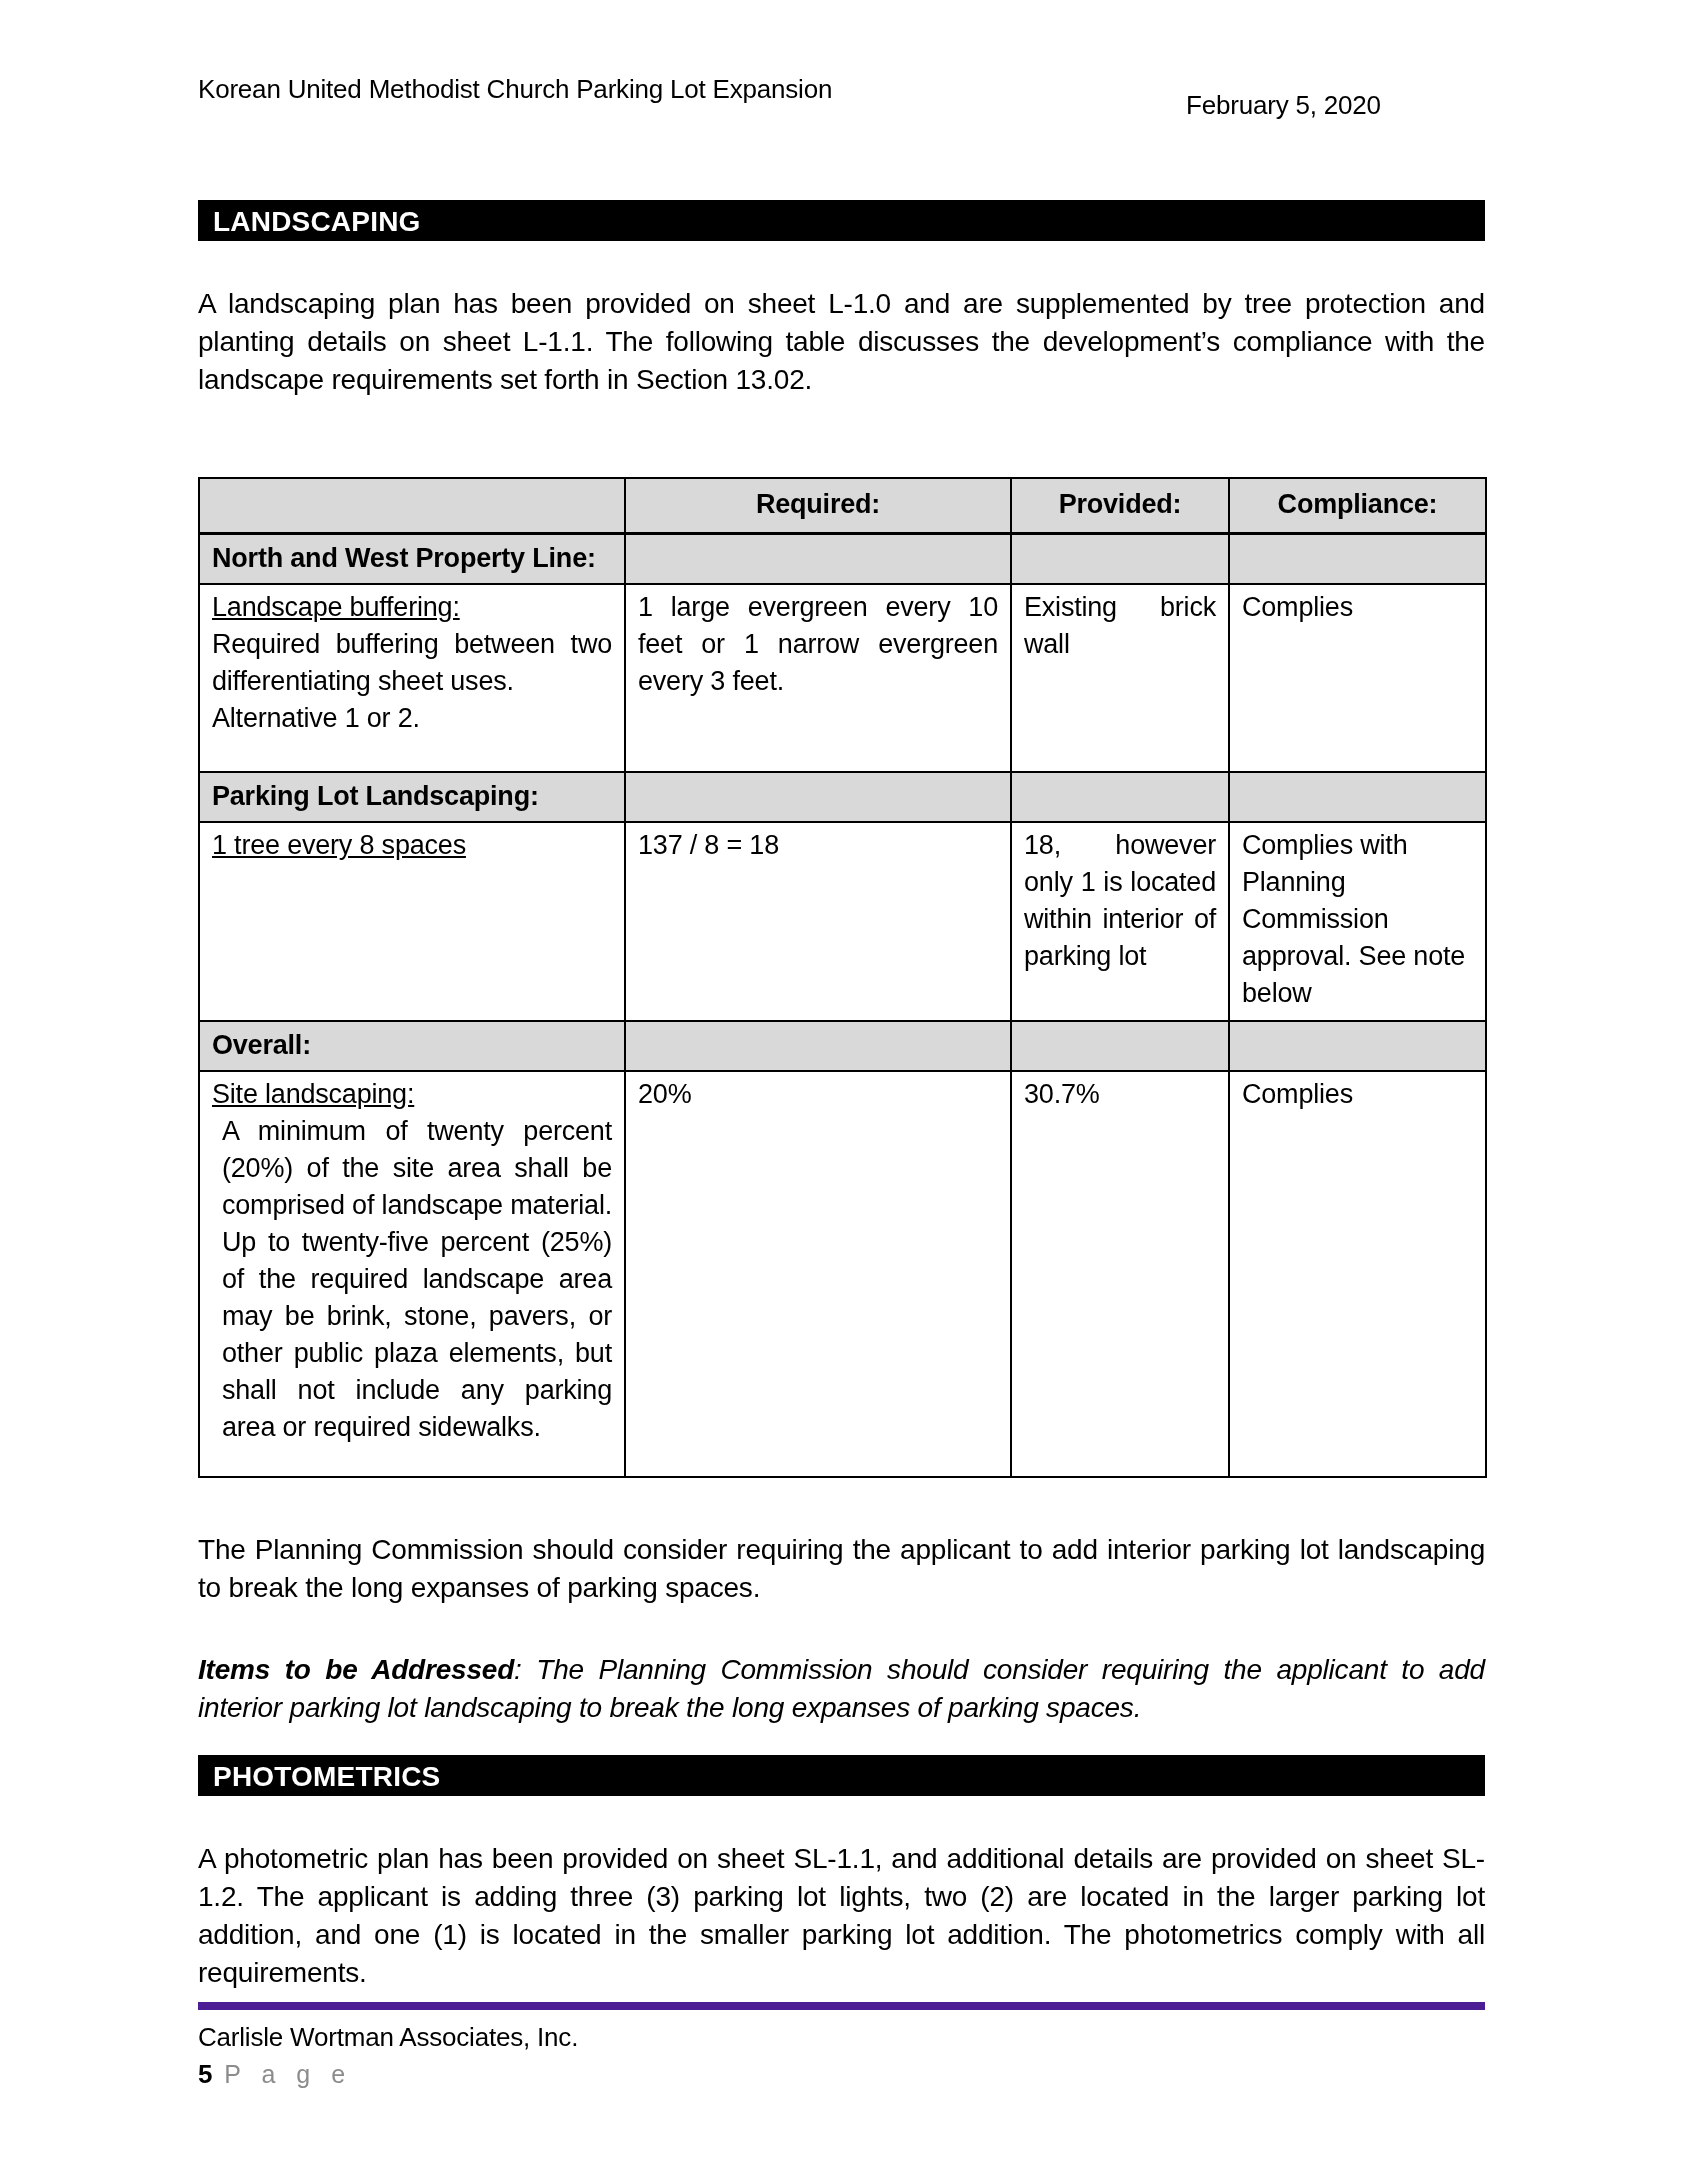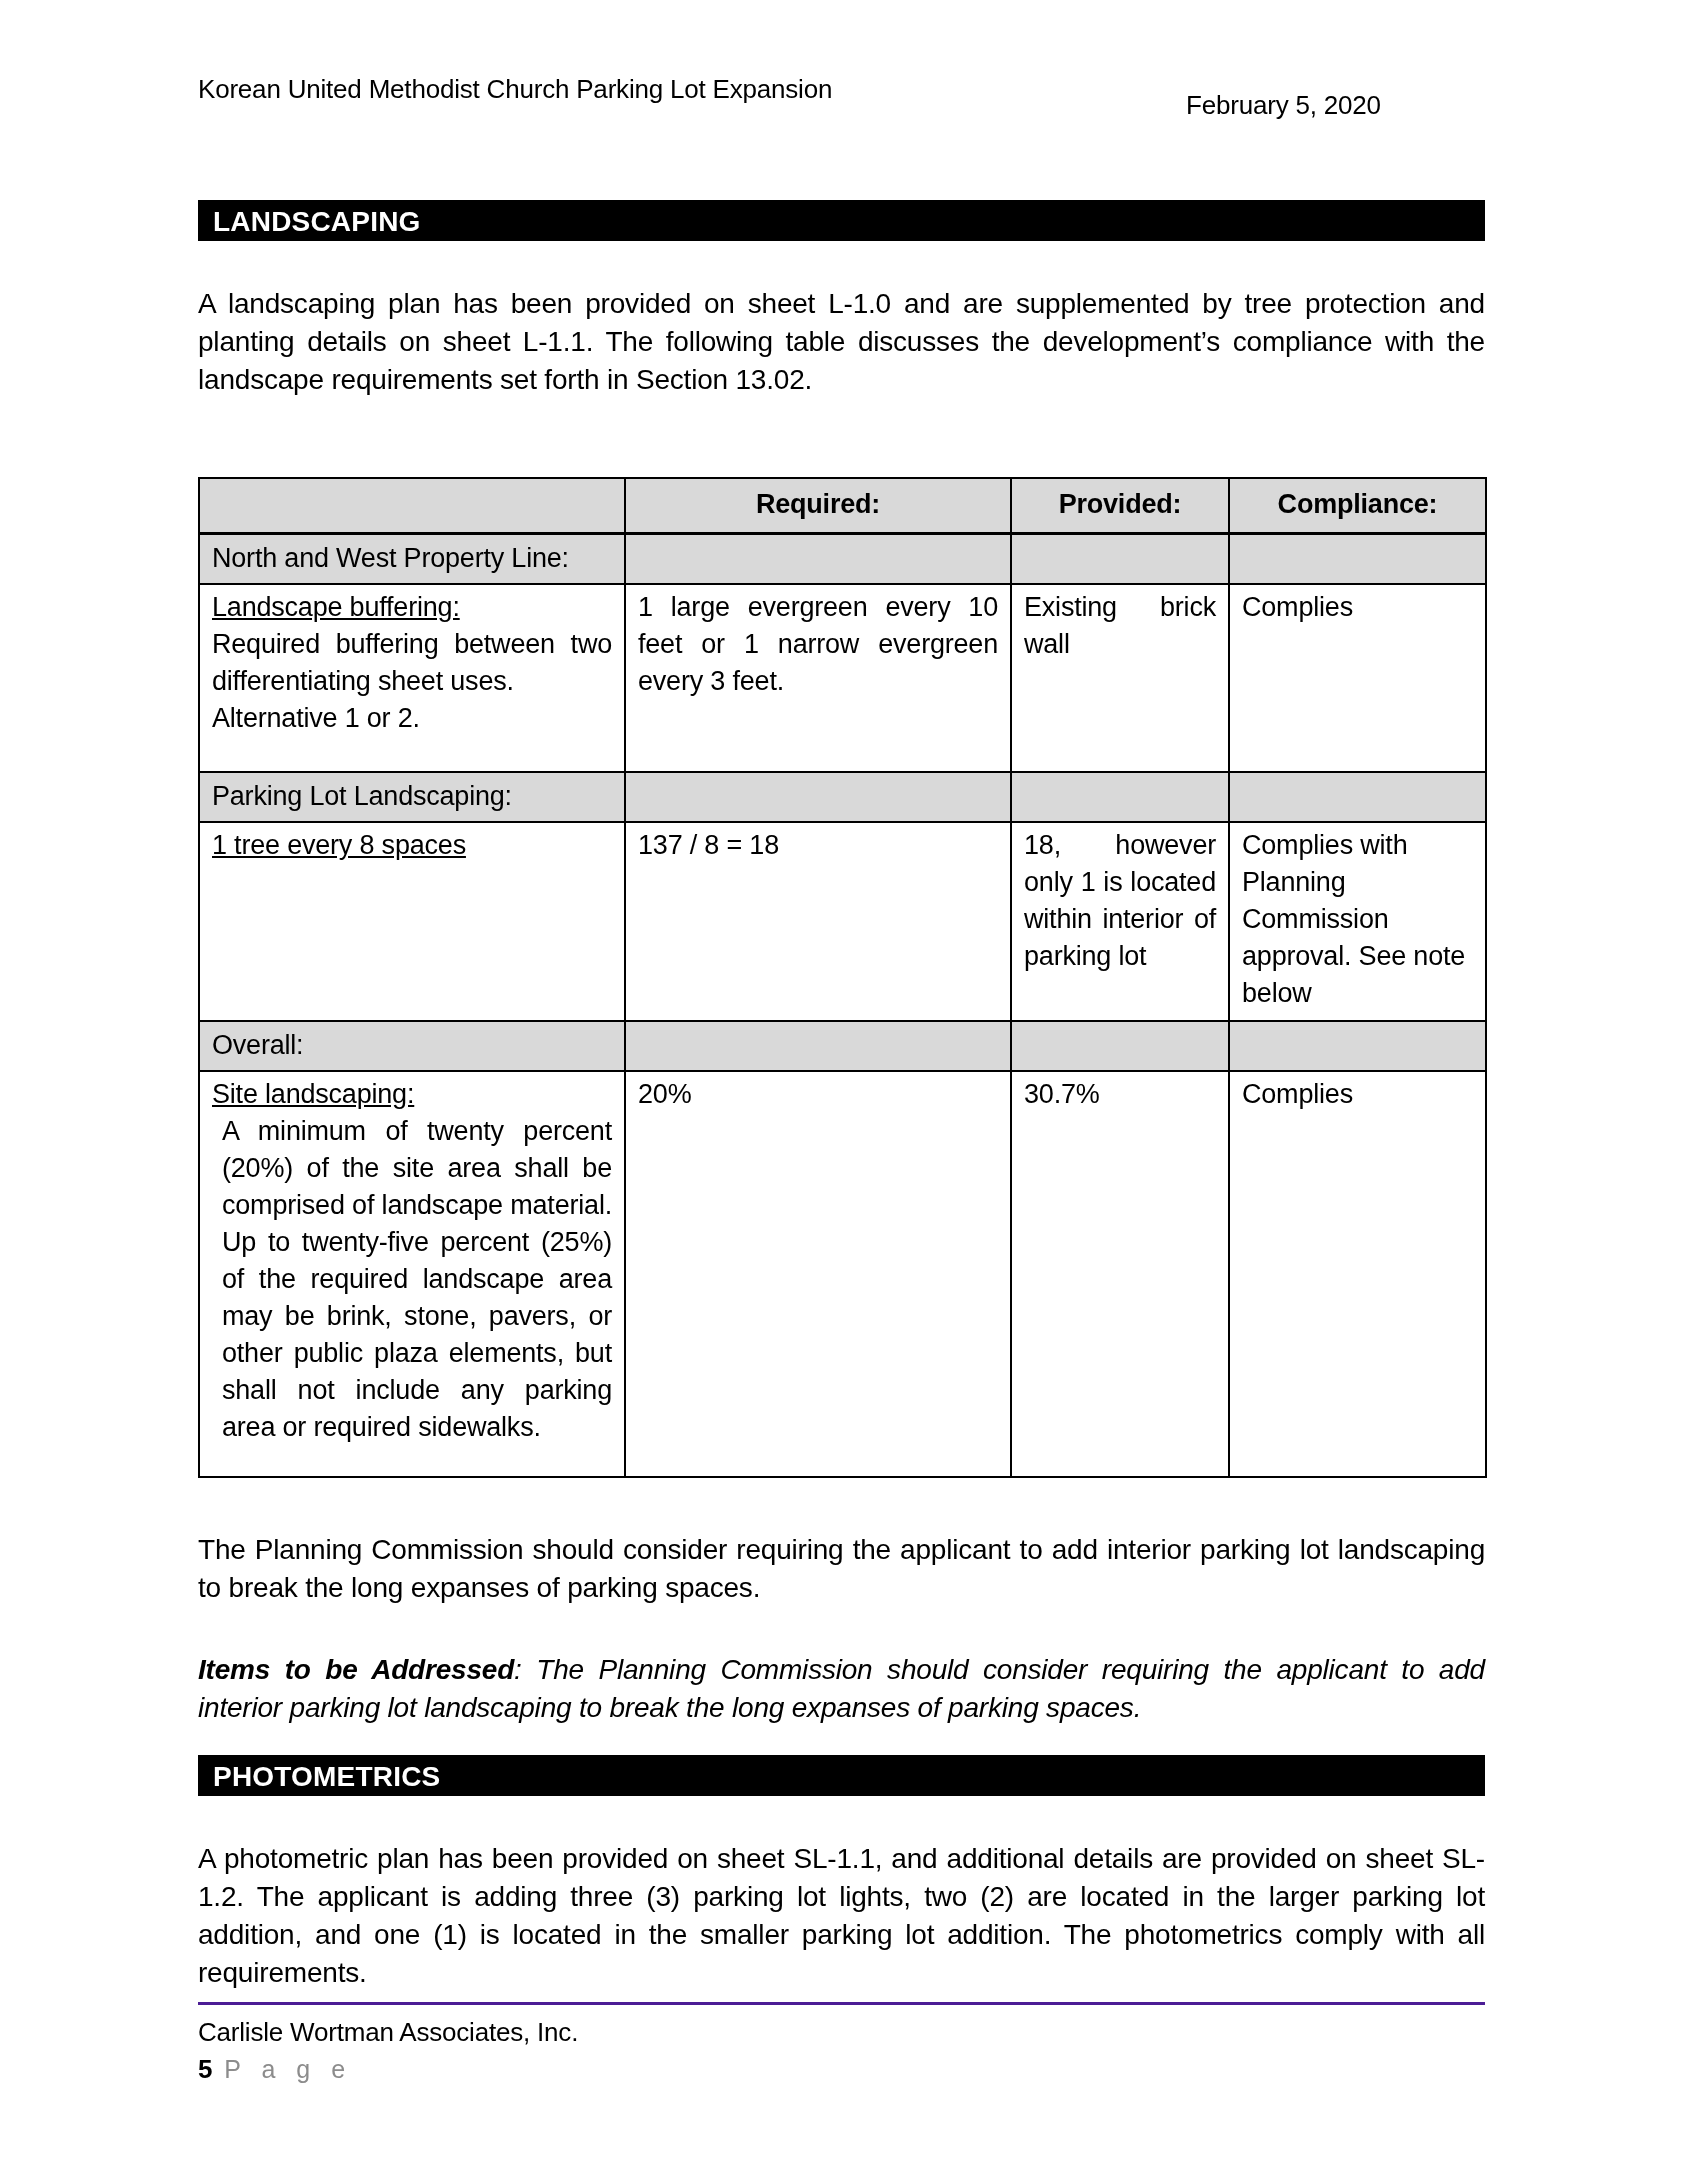--- a/index.html
+++ b/index.html
@@ -81,37 +81,37 @@
   tr.thead td {
     background: #d9d9d9;
     font-weight: bold;
     text-align: center;
     border-bottom: 3.5px solid #000;
     padding-top: 7px;
     padding-bottom: 9px;
   }
   tr.tsection td {
     background: #d9d9d9;
-    font-weight: normal;
+    font-weight: bold;
     padding-top: 5px;
     padding-bottom: 6px;
   }
   tr.row1 td { padding-bottom: 34px; }
   tr.row3 td { padding-bottom: 30px; }
   .u { text-decoration: underline; }
   .just { text-align: justify; }
   .desc-indent { padding-left: 10px; text-align: justify; }
 
   
   .footer {
     position: absolute;
     left: 198px;
     top: 2002px;
     width: 1287px;
-    border-top: 3px solid #4c1d95;
+    border-top: 8px solid #4c1d95;
     padding-top: 12px;
     font-size: 26px;
     letter-spacing: -0.2px;
   }
   .footer-company { display: block; }
   .footer-pageline { display: block; margin-top: 6px; }
   .page-num  { font-weight: bold; color: #000; }
   .page-word { color: #8c8c8c; letter-spacing: 7px; margin-left: 12px; font-size: 25px; }
 </style>
 </head>

